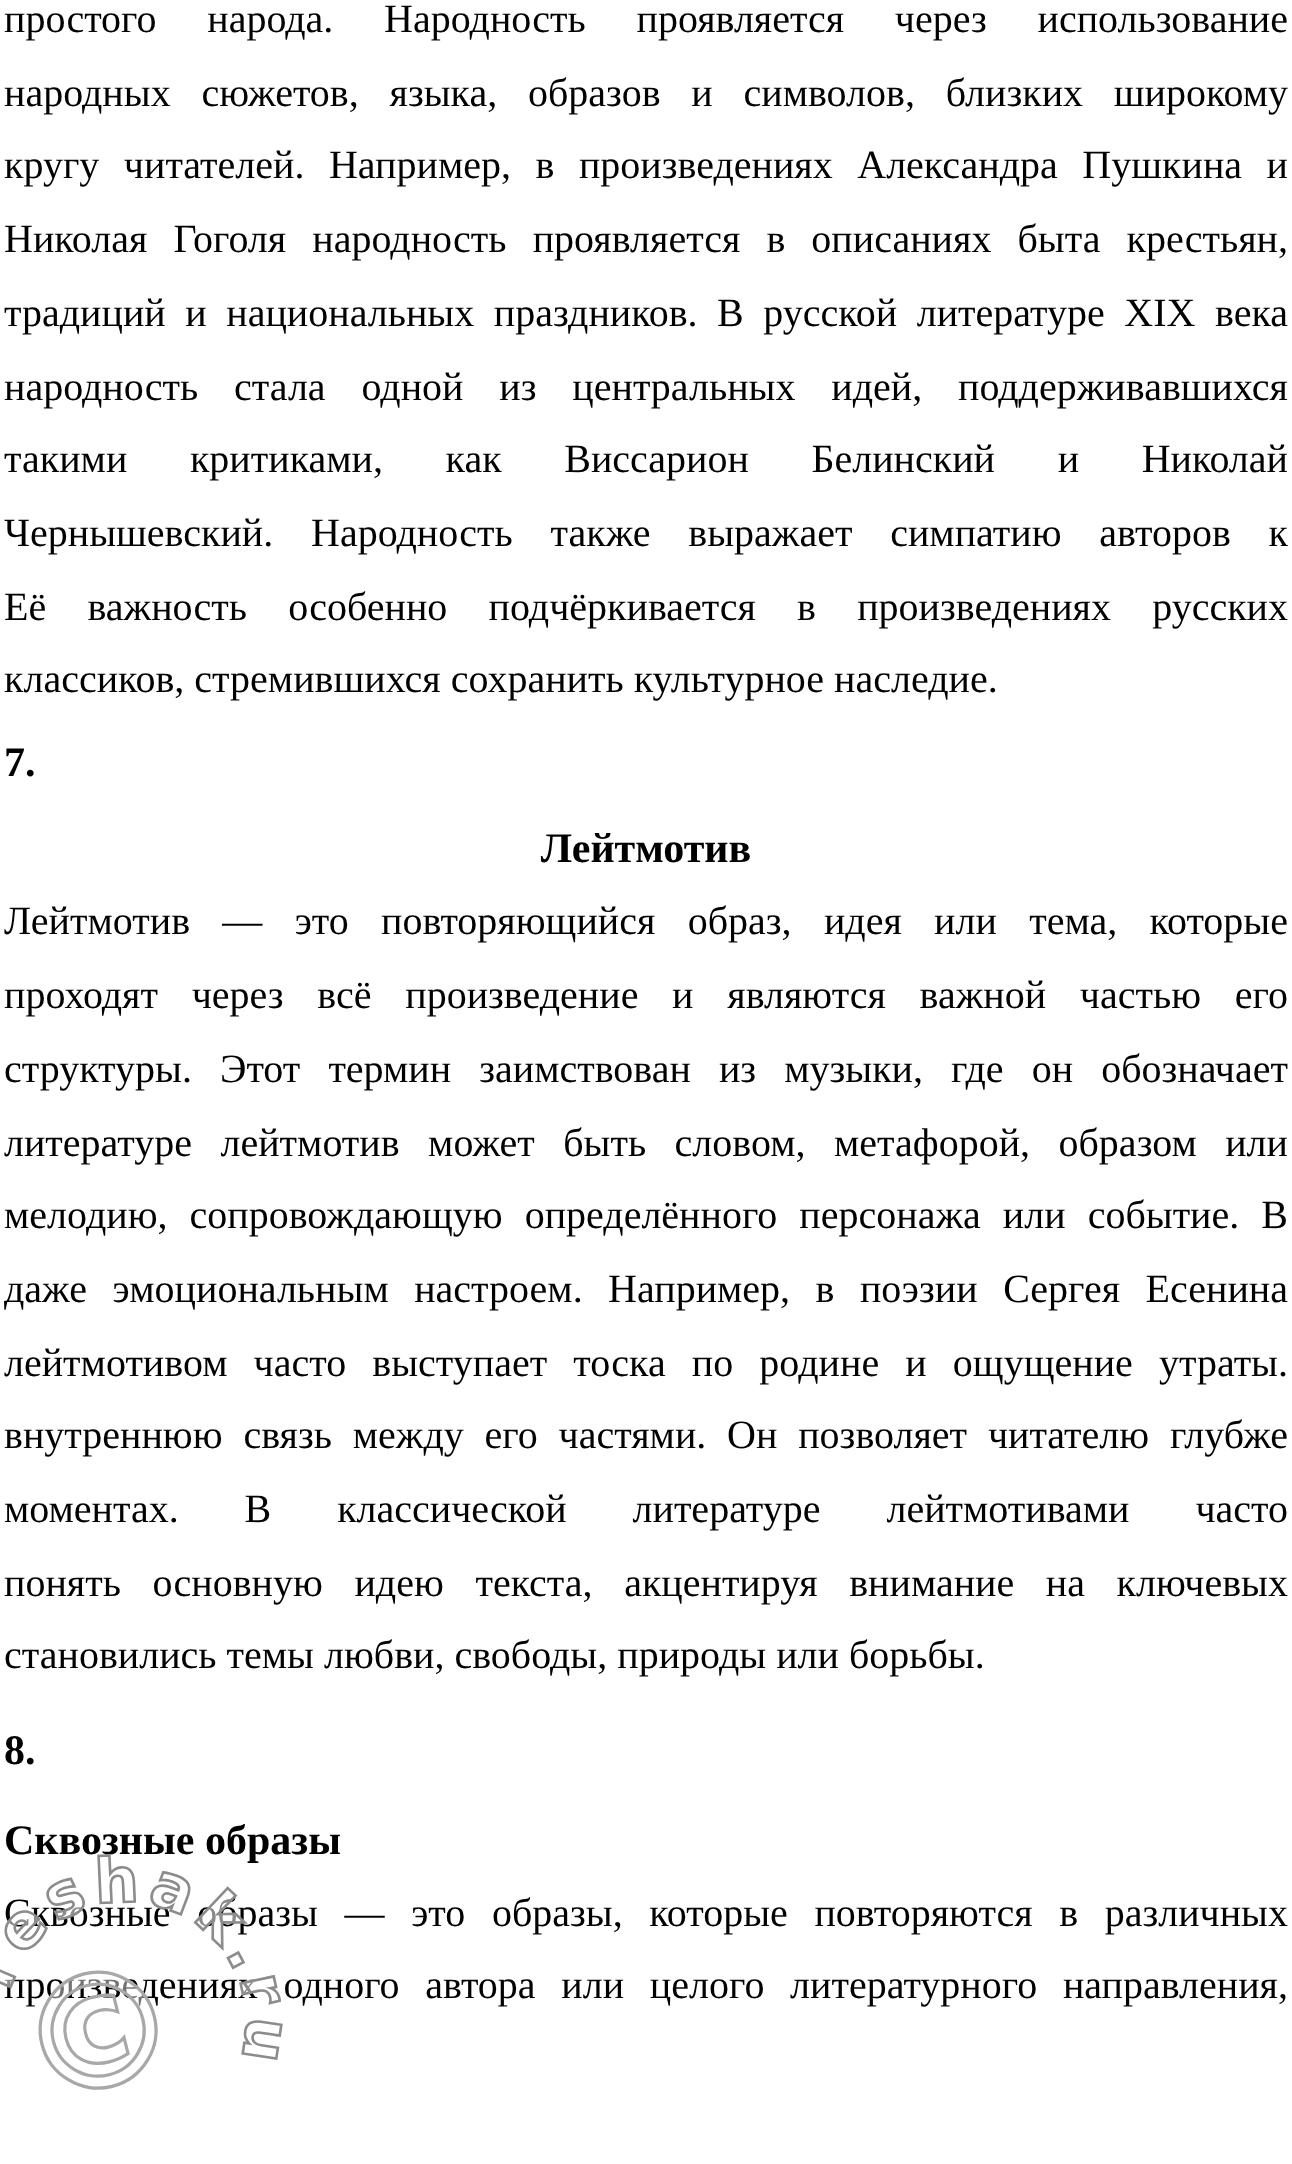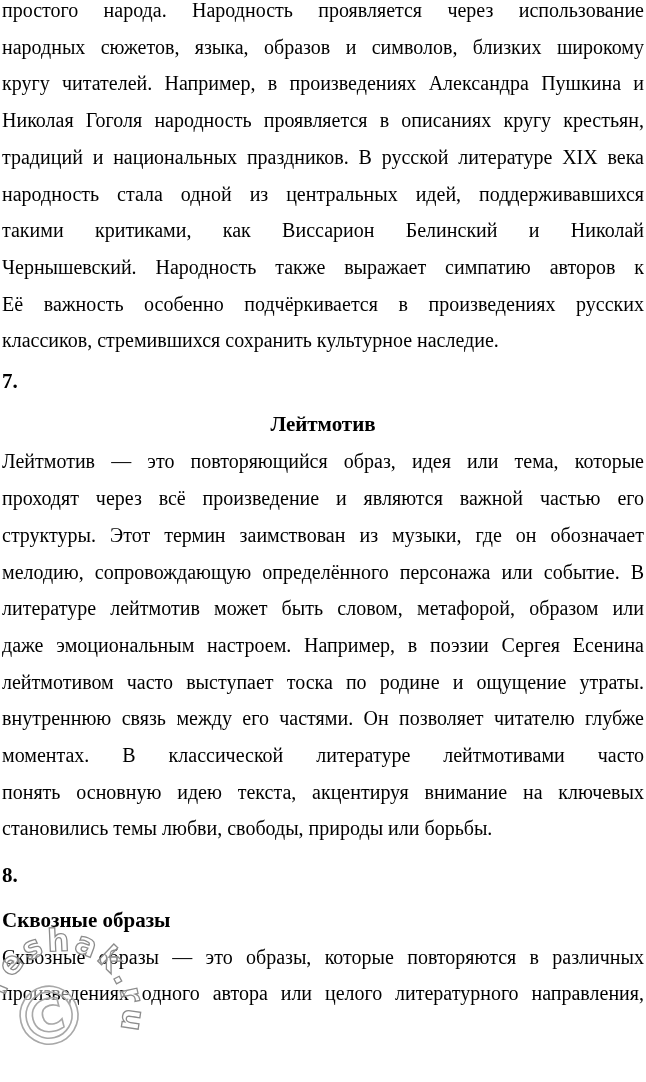--- a/index.html
+++ b/index.html
@@ -63,39 +63,39 @@
 </style>
 </head>
 <body>
 
 <div class="page">
 
   <div class="para" id="para-narodnost">
       <div class="line">простого народа. Народность проявляется через использование</div>
       <div class="line">народных сюжетов, языка, образов и символов, близких широкому</div>
       <div class="line">кругу читателей. Например, в произведениях Александра Пушкина и</div>
-      <div class="line">Николая Гоголя народность проявляется в описаниях кругу крестьян,</div>
+      <div class="line">Николая Гоголя народность проявляется в описаниях быта крестьян,</div>
       <div class="line">традиций и национальных праздников. В русской литературе XIX века</div>
       <div class="line">народность стала одной из центральных идей, поддерживавшихся</div>
       <div class="line">такими критиками, как Виссарион Белинский и Николай</div>
       <div class="line">Чернышевский. Народность также выражает симпатию авторов к</div>
       <div class="line">Её важность особенно подчёркивается в произведениях русских</div>
       <div class="line last-left">классиков, стремившихся сохранить культурное наследие.</div>
     </div>
 
   <div class="heading" id="section-number-7">7.</div>
 
   <div class="heading" id="heading-leitmotiv">Лейтмотив</div>
 
   <div class="para" id="para-leitmotiv">
       <div class="line">Лейтмотив — это повторяющийся образ, идея или тема, которые</div>
       <div class="line">проходят через всё произведение и являются важной частью его</div>
       <div class="line">структуры. Этот термин заимствован из музыки, где он обозначает</div>
+      <div class="line">литературе лейтмотив может быть словом, метафорой, образом или</div>
       <div class="line">мелодию, сопровождающую определённого персонажа или событие. В</div>
-      <div class="line">литературе лейтмотив может быть словом, метафорой, образом или</div>
       <div class="line">даже эмоциональным настроем. Например, в поэзии Сергея Есенина</div>
       <div class="line">лейтмотивом часто выступает тоска по родине и ощущение утраты.</div>
       <div class="line">внутреннюю связь между его частями. Он позволяет читателю глубже</div>
       <div class="line">моментах. В классической литературе лейтмотивами часто</div>
       <div class="line">понять основную идею текста, акцентируя внимание на ключевых</div>
       <div class="line last-left">становились темы любви, свободы, природы или борьбы.</div>
     </div>
 
   <div class="heading" id="section-number-8">8.</div>
 

